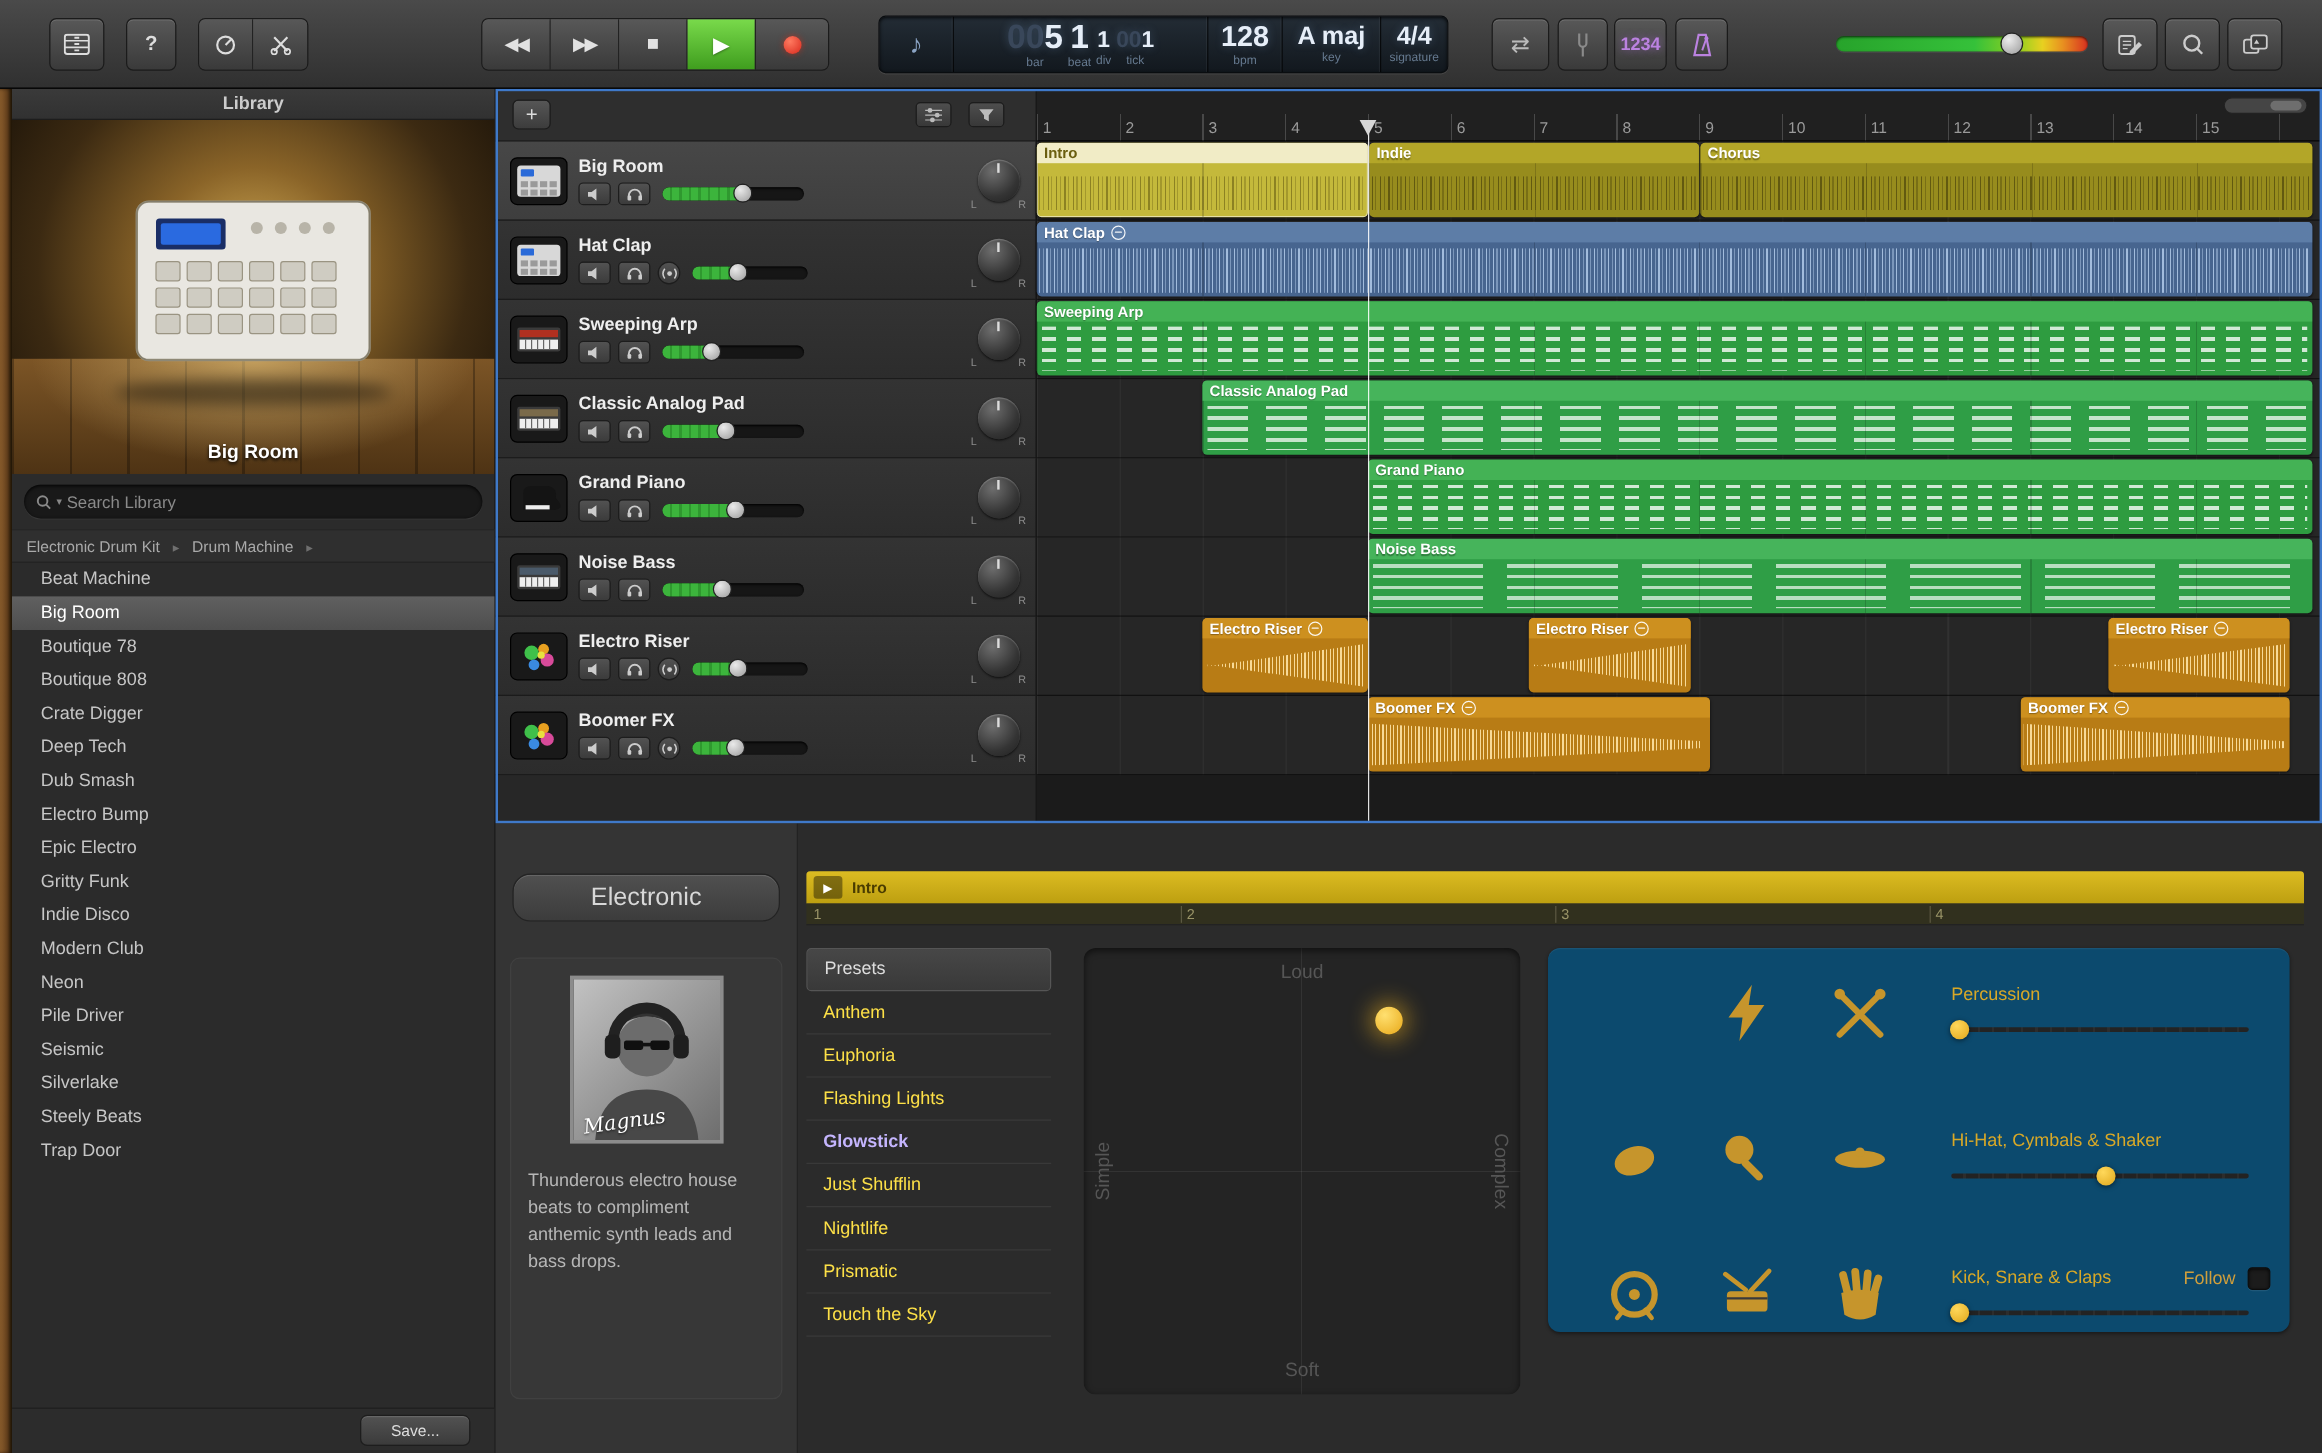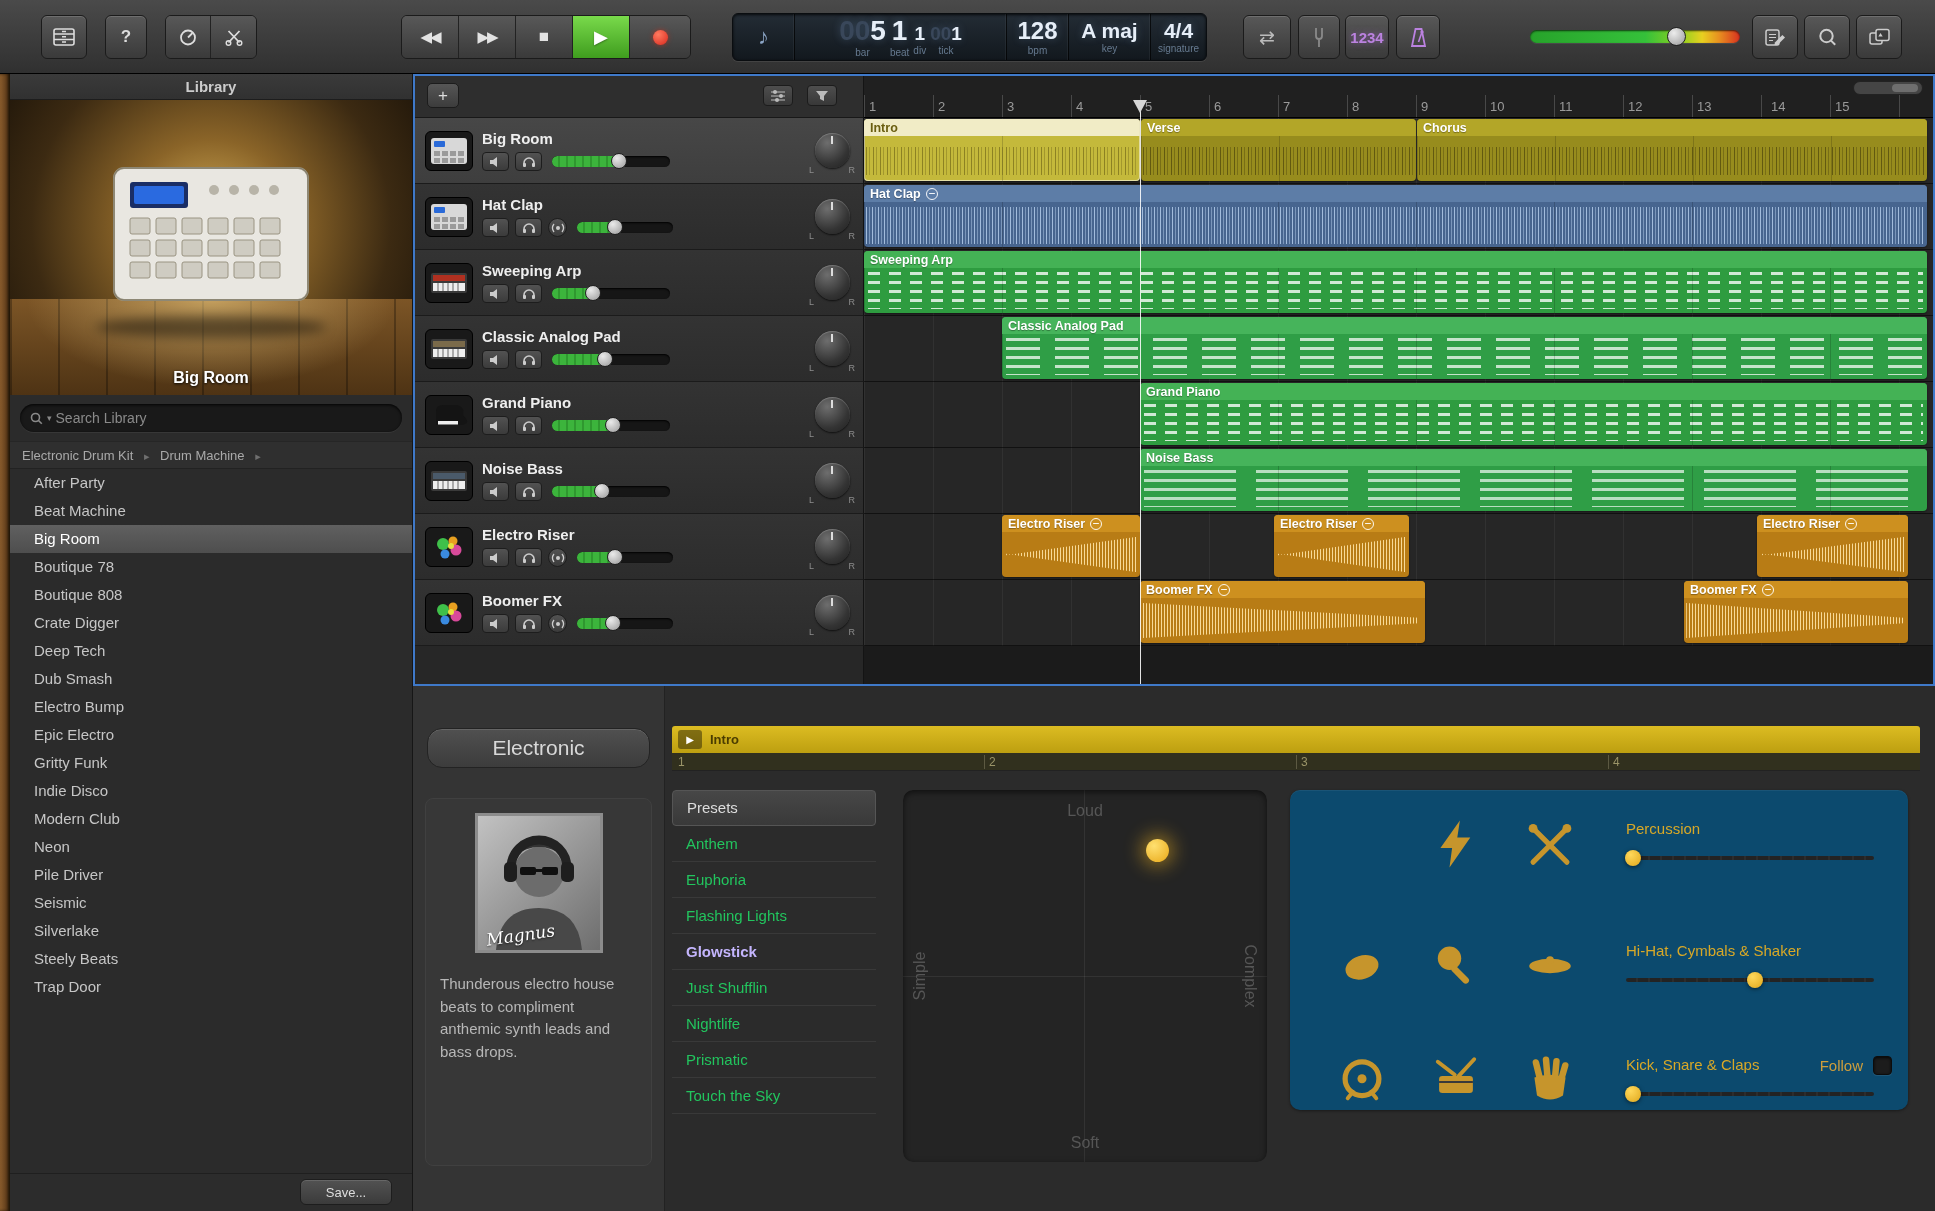--- a/index.html
+++ b/index.html
@@ -197,21 +197,21 @@
     display:flex; align-items:center; justify-content:center; }
   .mini-label { font-size:13px; font-weight:bold; color:#4a3c00; }
   .mini-ruler { position:absolute; left:7px; right:15px; top:67px; height:18px; background:#31301e;
     border-bottom:1px solid #222; }
   .mr-num { position:absolute; top:2px; font-size:12px; color:#9a9468; padding-left:4px; border-left:1px solid #5c5942; height:14px; }
   .mr-num.first { border-left:none; }
 
   .presets { position:absolute; left:7px; top:104px; width:204px; }
   .presets-header { height:36px; line-height:34px; padding-left:14px; font-size:15px; color:#ddd;
     background:linear-gradient(#474747,#393939); border:1px solid #555; border-radius:4px; }
-  .preset-item { height:36px; line-height:36px; padding-left:14px; font-size:15px; color:#22c55e;
+  .preset-item { height:36px; line-height:36px; padding-left:14px; font-size:15px; color:#fde047;
     border-bottom:1px solid rgba(255,255,255,.07); }
   .preset-item.selected { color:#c4b5fd; font-weight:bold; }
 
   .xy-pad { position:absolute; left:238px; top:104px; width:364px; height:372px; border-radius:10px; background:#242424;
     box-shadow:inset 0 2px 6px rgba(0,0,0,.6);
     background-image:
       linear-gradient(90deg, transparent calc(50% - 1px), rgba(255,255,255,.07) calc(50% - 1px), rgba(255,255,255,.07) 50%, transparent 50%),
       linear-gradient(0deg, transparent calc(50% - 1px), rgba(255,255,255,.07) calc(50% - 1px), rgba(255,255,255,.07) 50%, transparent 50%); }
   .xy-top { position:absolute; top:12px; left:0; right:0; text-align:center; font-size:16px; color:#565656; }
   .xy-bottom { position:absolute; bottom:10px; left:0; right:0; text-align:center; font-size:16px; color:#565656; }
@@ -420,21 +420,20 @@
   </div>
 
   <div class="lib-crumbs">
     <span>Electronic Drum Kit</span>
     <span class="sep">▸</span>
     <span>Drum Machine</span>
     <span class="sep">▸</span>
   </div>
 
   <ul class="lib-list">
-    <li>After Party</li>
     <li>Beat Machine</li>
     <li class="selected">Big Room</li>
     <li>Boutique 78</li>
     <li>Boutique 808</li>
     <li>Crate Digger</li>
     <li>Deep Tech</li>
     <li>Dub Smash</li>
     <li>Electro Bump</li>
     <li>Epic Electro</li>
     <li>Gritty Funk</li>
@@ -832,21 +831,21 @@
         <div class="rhead">
             <span>Intro</span>
           </div>
         <div class="rbody">
             <div class="w-drum"></div>
             <div class="loopmarks"></div>
           </div>
       </div>
       <div class="region ry" style="left:277px;width:275px">
         <div class="rhead">
-            <span>Verse</span>
+            <span>Indie</span>
           </div>
         <div class="rbody">
             <div class="w-drum"></div>
             <div class="loopmarks"></div>
           </div>
       </div>
       <div class="region ry" style="left:553px;width:510px">
         <div class="rhead">
             <span>Chorus</span>
           </div>

